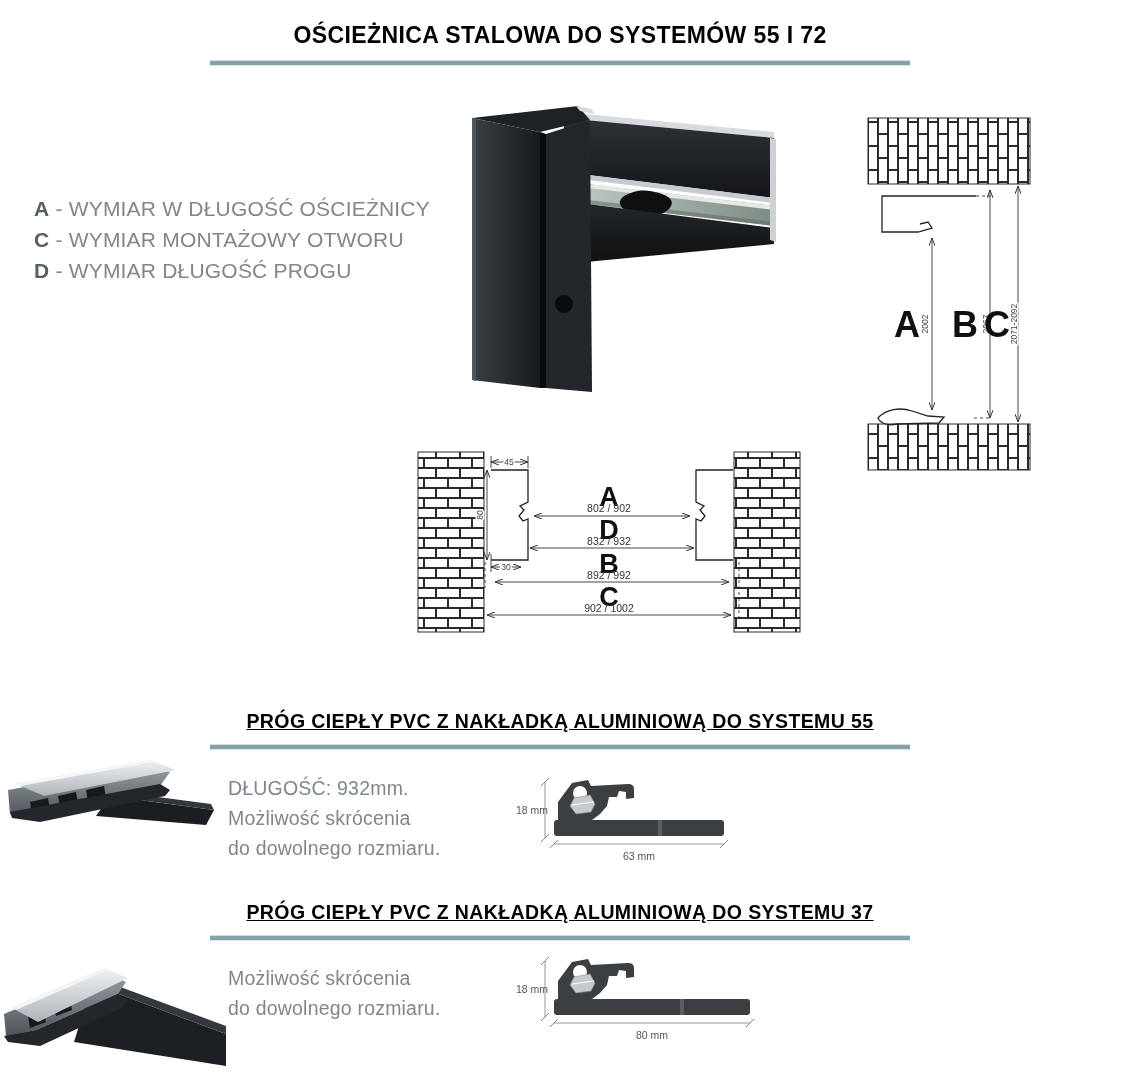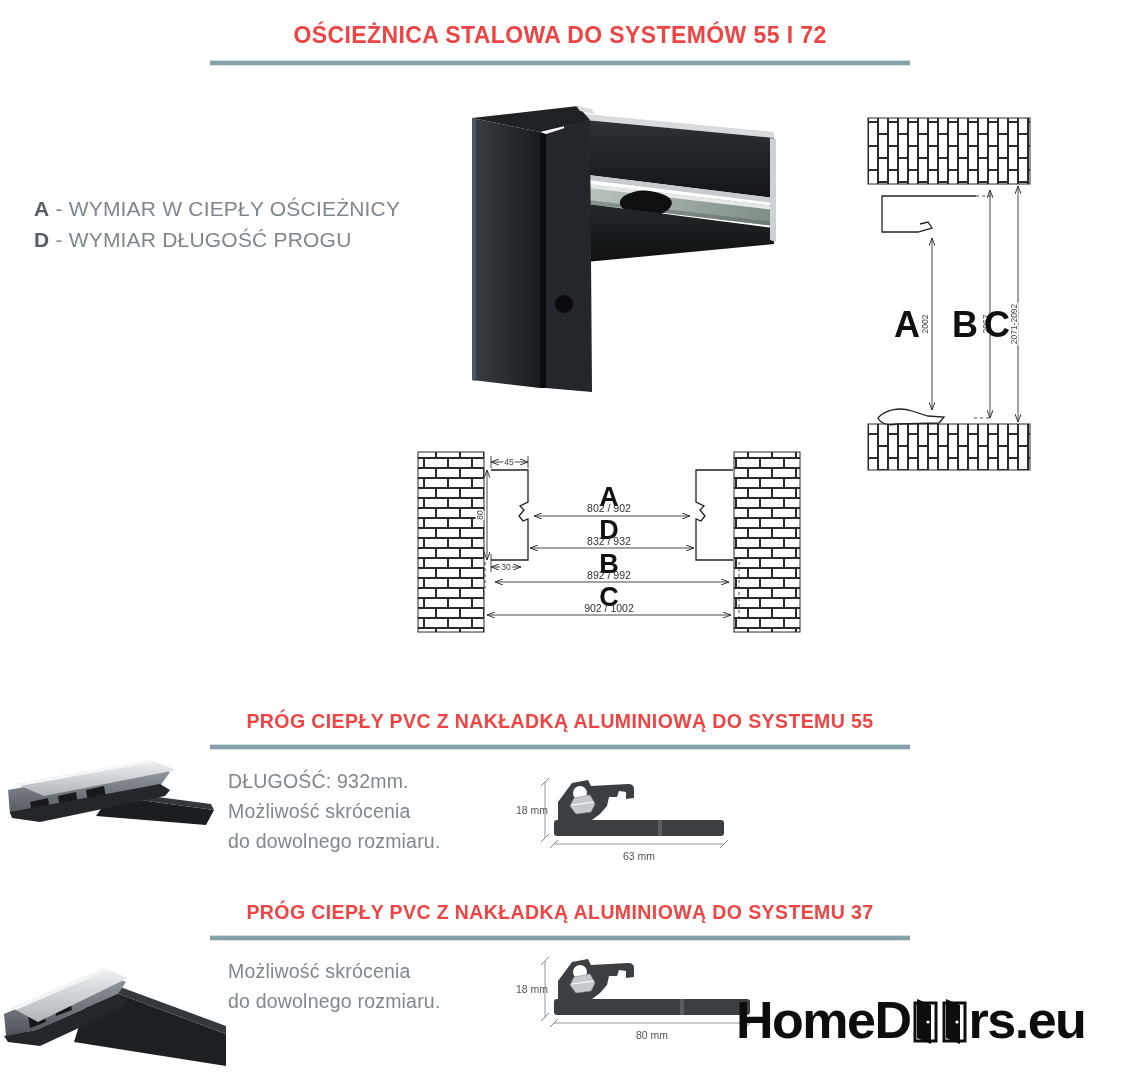--- a/index.html
+++ b/index.html
@@ -1,28 +1,28 @@
 <!DOCTYPE html>
 <html><head>
 <meta charset="utf-8">
 <style>
   html,body{margin:0;padding:0;background:#fff;}
   .page{position:relative;width:1128px;height:1080px;background:#ffffff;overflow:hidden;
         font-family:"Liberation Sans",sans-serif;}
   .abs{position:absolute;}
-  .title{position:absolute;left:210px;width:700px;text-align:center;color:#ef4444;
+  .title{position:absolute;left:210px;width:700px;text-align:center;color:#000000;
          font-weight:700;letter-spacing:.4px;}
   #main-title{top:22px;font-size:23px;}
-  .sec-title{font-size:19.5px;}
+  .sec-title{font-size:19.5px;text-decoration:underline;}
   .rule{position:absolute;left:210px;width:700px;height:4px;background:#85a2ab;
         box-shadow:0 -1px 0 rgba(133,162,171,.35),0 1px 0 rgba(133,162,171,.3);}
   .legend{position:absolute;left:34px;top:193px;font-size:21px;line-height:31px;
           color:#7e878d;letter-spacing:.2px;}
   .legend b{color:#565f66;font-weight:700;}
-  .note{position:absolute;left:228px;font-size:19.5px;line-height:1.55;color:#7e878d;letter-spacing:.2px;}
+  .note{position:absolute;left:228px;font-size:19.5px;line-height:1.55;color:#7e878d;letter-spacing:.2px;margin-top:7px;}
   .logo{position:absolute;left:736px;top:994px;display:flex;align-items:flex-start;
         font-weight:700;font-size:52px;color:#0d0d0d;letter-spacing:-1.5px;line-height:1;}
   .logo svg{margin:5px 1px 0 1px;}
   
   text{font-family:"Liberation Sans",sans-serif;}
   .bigletter{font-weight:bold;fill:#101010;}
   .dimval{font-size:10.5px;fill:#333;}
   .dimsmall{font-size:8.5px;fill:#444;}
   .halo{paint-order:stroke;stroke:#ffffff;stroke-width:3px;}
   .mmtext{font-size:10.5px;fill:#555;}
@@ -75,21 +75,22 @@
         <stop offset="0" stop-color="#989fa5"></stop>
           <stop offset="1" stop-color="#4e545a"></stop>
       </linearGradient>
     </defs>
   </svg>
 
   <div class="title" id="main-title">OŚCIEŻNICA STALOWA DO SYSTEMÓW 55 I 72</div>
   <div class="rule" style="top:61px"></div>
 
   <div class="legend">
-    <div><b>A</b> <span>- WYMIAR W CIEPŁY OŚCIEŻNICY</span></div>
+    <div><b>A</b> <span>- WYMIAR W DŁUGOŚĆ OŚCIEŻNICY</span></div>
+    <div><b>C</b> <span>- WYMIAR MONTAŻOWY OTWORU</span></div>
     <div><b>D</b> <span>- WYMIAR DŁUGOŚĆ PROGU</span></div>
   </div>
 
   <svg class="abs" style="left:438px;top:96px" width="360" height="332" viewBox="0 0 360 332">
 
     <polygon points="126,16 336,36 336,42 126,22" fill="#d7dbdd"></polygon>
     <polygon points="126,22 336,42 336,102 126,76" fill="url(#gHead)"></polygon>
     <polygon points="126,76 336,102 336,107 126,81" fill="#c5cbce"></polygon>
     <polygon points="150,88 336,110 336,130 150,108" fill="url(#gMetal)"></polygon>
     <polygon points="150,88 336,110 336,114 150,92" fill="#e4e9e6"></polygon>
@@ -238,28 +239,14 @@
     <line x1="29" y1="21" x2="37" y2="13" stroke="#8a8a8a" stroke-width="1"></line>
     <line x1="29" y1="77" x2="37" y2="69" stroke="#8a8a8a" stroke-width="1"></line>
     <text x="4" y="49" class="mmtext">18 mm</text>
 
     <line x1="42" y1="79" x2="238" y2="79" stroke="#8a8a8a" stroke-width=".9"></line>
     <line x1="38" y1="83" x2="46" y2="75" stroke="#8a8a8a" stroke-width="1"></line>
     <line x1="234" y1="83" x2="242" y2="75" stroke="#8a8a8a" stroke-width="1"></line>
     <text x="140" y="95" text-anchor="middle" class="mmtext">80 mm</text>
   </svg>
 
-  <div class="logo">
-    <span>HomeD</span>
-    <svg width="27" height="46" viewBox="0 0 27 46">
-      <rect x="3" y="4" width="21" height="38" fill="none" stroke="#0d0d0d" stroke-width="3"></rect>
-      <polygon points="5,0 19,6 19,45 5,39" fill="#0d0d0d"></polygon>
-      <circle cx="16" cy="23" r="1.6" fill="#fff"></circle>
-    </svg>
-    <svg width="27" height="46" viewBox="0 0 27 46">
-      <rect x="3" y="4" width="21" height="38" fill="none" stroke="#0d0d0d" stroke-width="3"></rect>
-      <polygon points="5,0 19,6 19,45 5,39" fill="#0d0d0d"></polygon>
-      <circle cx="16" cy="23" r="1.6" fill="#fff"></circle>
-    </svg>
-    <span>rs.eu</span>
-  </div>
 
 </div>
 
 </body></html>

